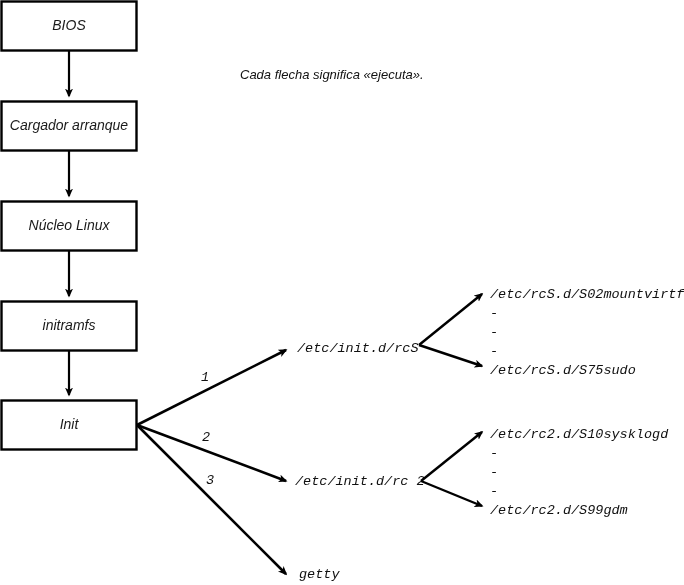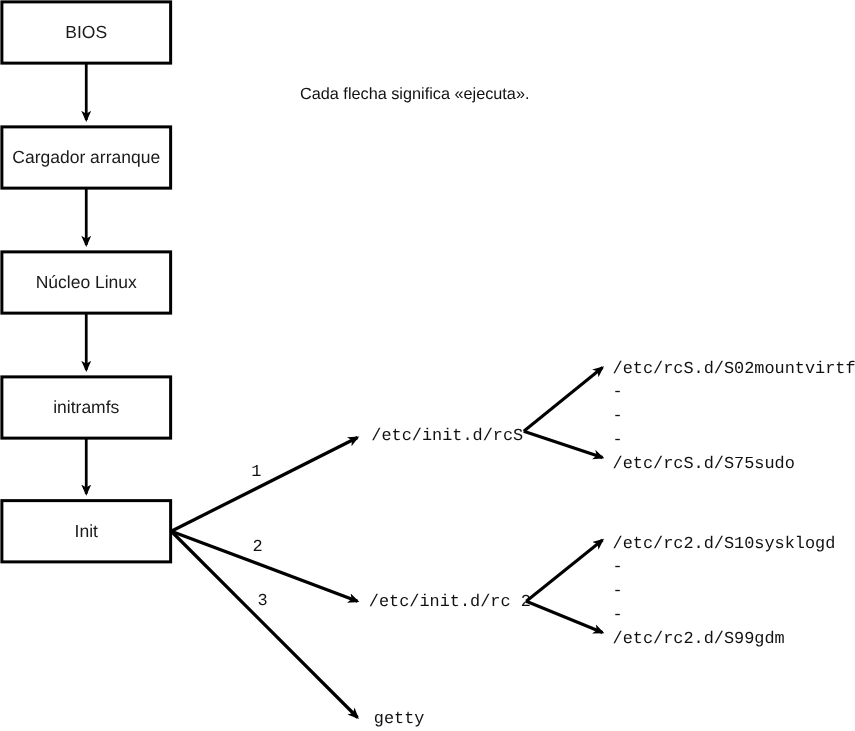--- a/index.html
+++ b/index.html
@@ -10,20 +10,21 @@
   body {
     width: 684px;
     height: 585px;
     overflow: hidden;
     font-family: "Liberation Sans", sans-serif;
   }
   #diagram-root {
     position: relative;
     width: 684px;
     height: 585px;
+    font-style: italic;
   }
   svg#boot-diagram {
     display: block;
     width: 684px;
     height: 585px;
   }
   .box-rect {
     fill: #ffffff;
     stroke: #000000;
     stroke-width: 2.4;

